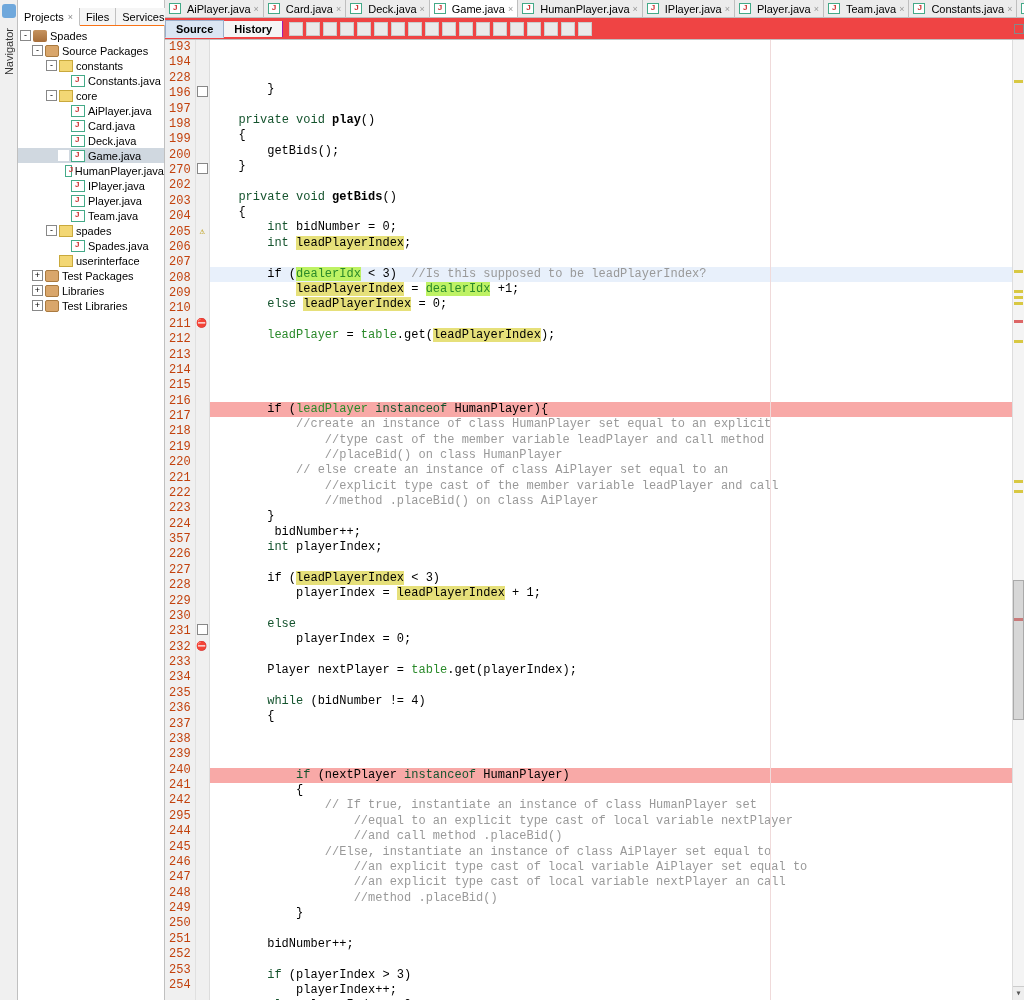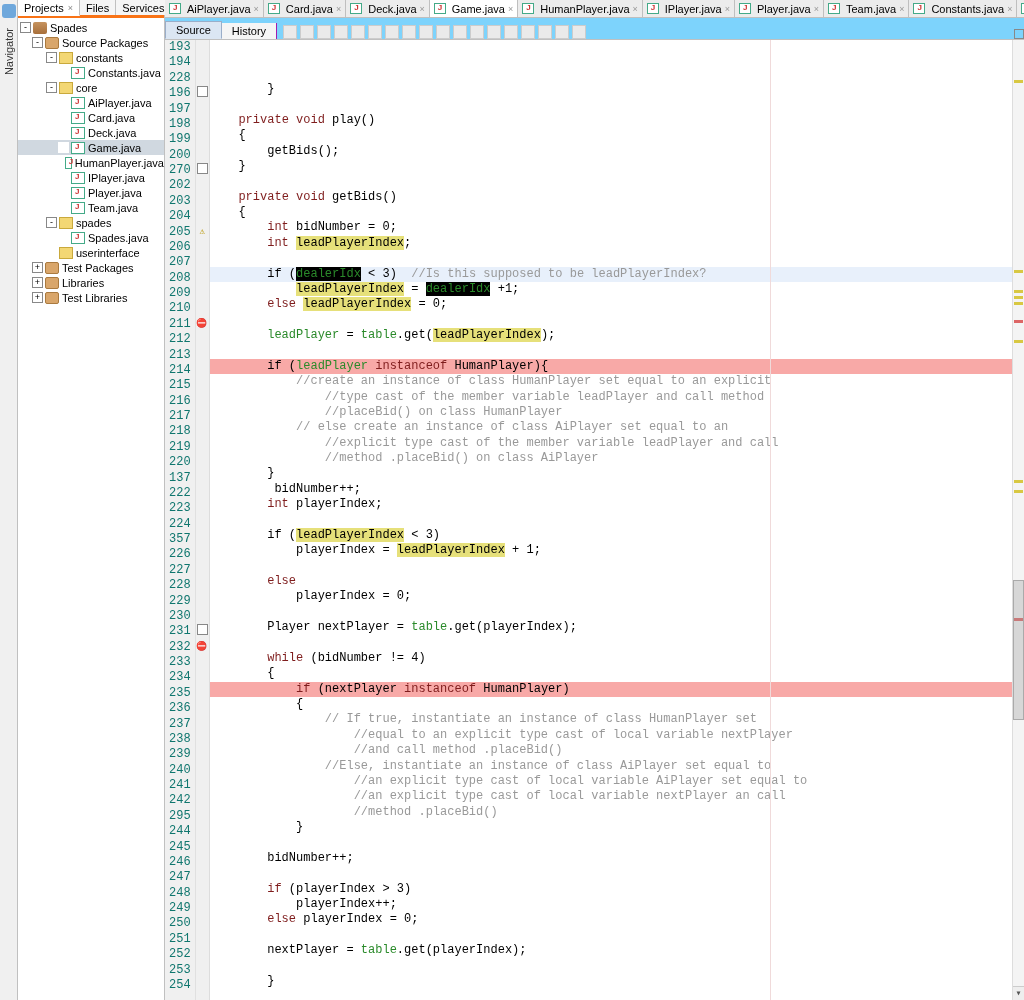--- a/index.html
+++ b/index.html
@@ -2,21 +2,21 @@
 <html><head>
 <meta charset="utf-8">
 <style>
 * { margin: 0; padding: 0; box-sizing: border-box; }
 body { font-family: "Segoe UI", Tahoma, sans-serif; font-size: 11px; background: #fff; overflow: hidden; }
 .workbench { display: flex; height: 1000px; width: 1024px; }
 .left-vtab { width: 18px; background: #f0f0f0; border-right: 1px solid #c0c0c0; display: flex; flex-direction: column; align-items: center; padding-top: 4px; }
 .left-vtab .vlabel { writing-mode: vertical-rl; transform: rotate(180deg); font-size: 11px; color: #333; margin-top: 6px; }
 .left-vtab .icon { width: 14px; height: 14px; background: #6fa8dc; border-radius: 3px; margin-bottom: 4px; }
 .sidebar { width: 147px; background: #fff; border-right: 1px solid #c0c0c0; display: flex; flex-direction: column; }
-.sidebar-tabs { display: flex; height: 18px; border-bottom: 3px solid #f97316; }
+.sidebar-tabs { display: flex; height: 18px; border-bottom: 1px solid #f97316; margin-top: 8px; }
 .sidebar-tab { padding: 1px 6px; font-size: 11px; border-right: 1px solid #c0c0c0; background: #f5f5f5; display: flex; align-items: center; gap: 2px; cursor: pointer; }
 .sidebar-tab.active { background: #fff; border-bottom: 1px solid #fff; margin-bottom: -1px; }
 .sidebar-tab .x { color: #888; font-size: 9px; margin-left: 2px; }
 .tree { flex: 1; overflow: auto; padding: 2px 0; font-size: 11px; }
 .tree-row { display: flex; align-items: center; height: 15px; padding-left: 2px; white-space: nowrap; cursor: pointer; }
 .tree-row.selected { background: #d0d8e0; }
 .toggle { width: 11px; height: 11px; border: 1px solid #888; font-size: 9px; line-height: 8px; text-align: center; margin-right: 2px; background: #fff; }
 .toggle.empty { border: none; }
 .ticon { width: 14px; height: 12px; margin-right: 3px; display: inline-block; }
 .ticon.proj { background: linear-gradient(#c6935f,#a86f3a); border-radius: 2px; }
@@ -26,44 +26,44 @@
 .ticon.java::after { content: "J"; position: absolute; top: -1px; left: 3px; font-size: 8px; color: #c33; font-weight: bold; }
 .indent1 { padding-left: 14px; } .indent2 { padding-left: 28px; } .indent4 { padding-left: 40px; }
 
 .editor-area { flex: 1; display: flex; flex-direction: column; min-width: 0; }
 .file-tabs { display: flex; height: 18px; background: #ececec; border-bottom: 1px solid #bfbfbf; overflow: hidden; }
 .file-tab { display: flex; align-items: center; padding: 0 4px; font-size: 11px; border-right: 1px solid #bfbfbf; background: #ececec; gap: 3px; cursor: pointer; white-space: nowrap; }
 .file-tab.active { background: #fff; border-bottom: 1px solid #fff; margin-bottom: -1px; }
 .file-tab .ticon.java { width: 12px; height: 11px; }
 .file-tab .x { color: #999; font-size: 9px; }
 
-.editor-toolbar { display: flex; height: 22px; border-bottom: 1px solid #c0c0c0; background: #7dd3fc; align-items: flex-end; }
+.editor-toolbar { display: flex; height: 22px; border-bottom: 1px solid #c0c0c0; background: #ef4444; align-items: center; font-weight: bold; }
 .view-btn { padding: 2px 10px; font-size: 11px; border-right: 1px solid #a21caf; cursor: pointer; background:#f5f5f5; }
 .view-btn.active { background: #dbe6f3; border: 1px solid #9aaec9; border-bottom: 1px solid #dbe6f3; }
 .tool-icons { display: flex; gap: 3px; margin-left: 6px; }
 .tool-icons span { width: 14px; height: 14px; background: #eaeaea; border: 1px solid #ccc; font-size: 8px; text-align:center; line-height:12px; color:#666; cursor:pointer; }
 .tool-right { margin-left: auto; padding-right: 6px; width:10px; height:10px; border:1px solid #888; }
 
 .code-view { flex: 1; display: flex; min-height: 0; font-family: Consolas, "Courier New", monospace; font-size: 12px; }
-.gutter-ln { background: #f0f0f0; color: #0f766e; text-align: right; padding: 0 4px; user-select: none; border-right: 1px solid #e0e0e0; }
+.gutter-ln { background: #f0f0f0; color: #c2410c; text-align: right; padding: 0 4px; user-select: none; border-right: 1px solid #e0e0e0; }
 .gutter-glyph { width: 14px; background: #f0f0f0; border-right: 1px solid #ddd; position: relative; }
 .glyph-box { height: 15.38px; font-size: 9px; text-align: center; line-height: 15px; }
 .glyph-box.minus { color: #888; }
 .glyph-box.minus::before { content: ""; display: inline-block; width:9px; height:9px; border:1px solid #888; background:#fff; line-height:7px; }
 .glyph-box.warn { color:#b89600; }
 .glyph-box.err { color:#d00; }
 .code-lines { flex:1; white-space: pre; overflow: hidden; position: relative; }
 .ln { height: 15.38px; line-height: 15.38px; }
 .ln.hl-blue { background: #e8f0fb; }
-.ln.hl-red { background: #f8a9a7; }
-.kw { color: #7f1d1d; }
-.mname { font-weight: normal; }
+.ln.hl-red { background: #f8a9a7; margin-top: 43px; }
+.kw { color: #14532d; }
+.mname { font-weight: bold; }
 .cm { color: #999; }
 .hi { background: #e6e07a; }
-.hi-g { background: #000000; }
+.hi-g { background: #bef264; }
 .field { color: #2a8a2a; }
 .print-margin { position: absolute; top:0; bottom:0; left: 560px; width:1px; background:#f0dada; }
 
 .overview { width: 12px; background: #f4f4f4; border-left: 1px solid #ddd; position: relative; }
 .ov-mark { position: absolute; left: 1px; width: 9px; height: 3px; }
 .ov-mark.y { background: #d8c843; }
 .ov-mark.r { background: #d66; }
 .ov-thumb { position:absolute; left:0; right:0; height:140px; top:540px; background: rgba(160,160,160,.35); border:1px solid #aaa; }
 .ov-down { position:absolute; bottom:0; left:0; right:0; height:14px; text-align:center; font-size:10px; color:#555; background:#eee; border-top:1px solid #ccc; }
 
@@ -291,21 +291,21 @@
           <div class="ln">211</div>
           <div class="ln">212</div>
           <div class="ln">213</div>
           <div class="ln">214</div>
           <div class="ln">215</div>
           <div class="ln">216</div>
           <div class="ln">217</div>
           <div class="ln">218</div>
           <div class="ln">219</div>
           <div class="ln">220</div>
-          <div class="ln">137</div>
+          <div class="ln">221</div>
           <div class="ln">222</div>
           <div class="ln">223</div>
           <div class="ln">224</div>
           <div class="ln">357</div>
           <div class="ln">226</div>
           <div class="ln">227</div>
           <div class="ln">228</div>
           <div class="ln">229</div>
           <div class="ln">230</div>
           <div class="ln">231</div>

